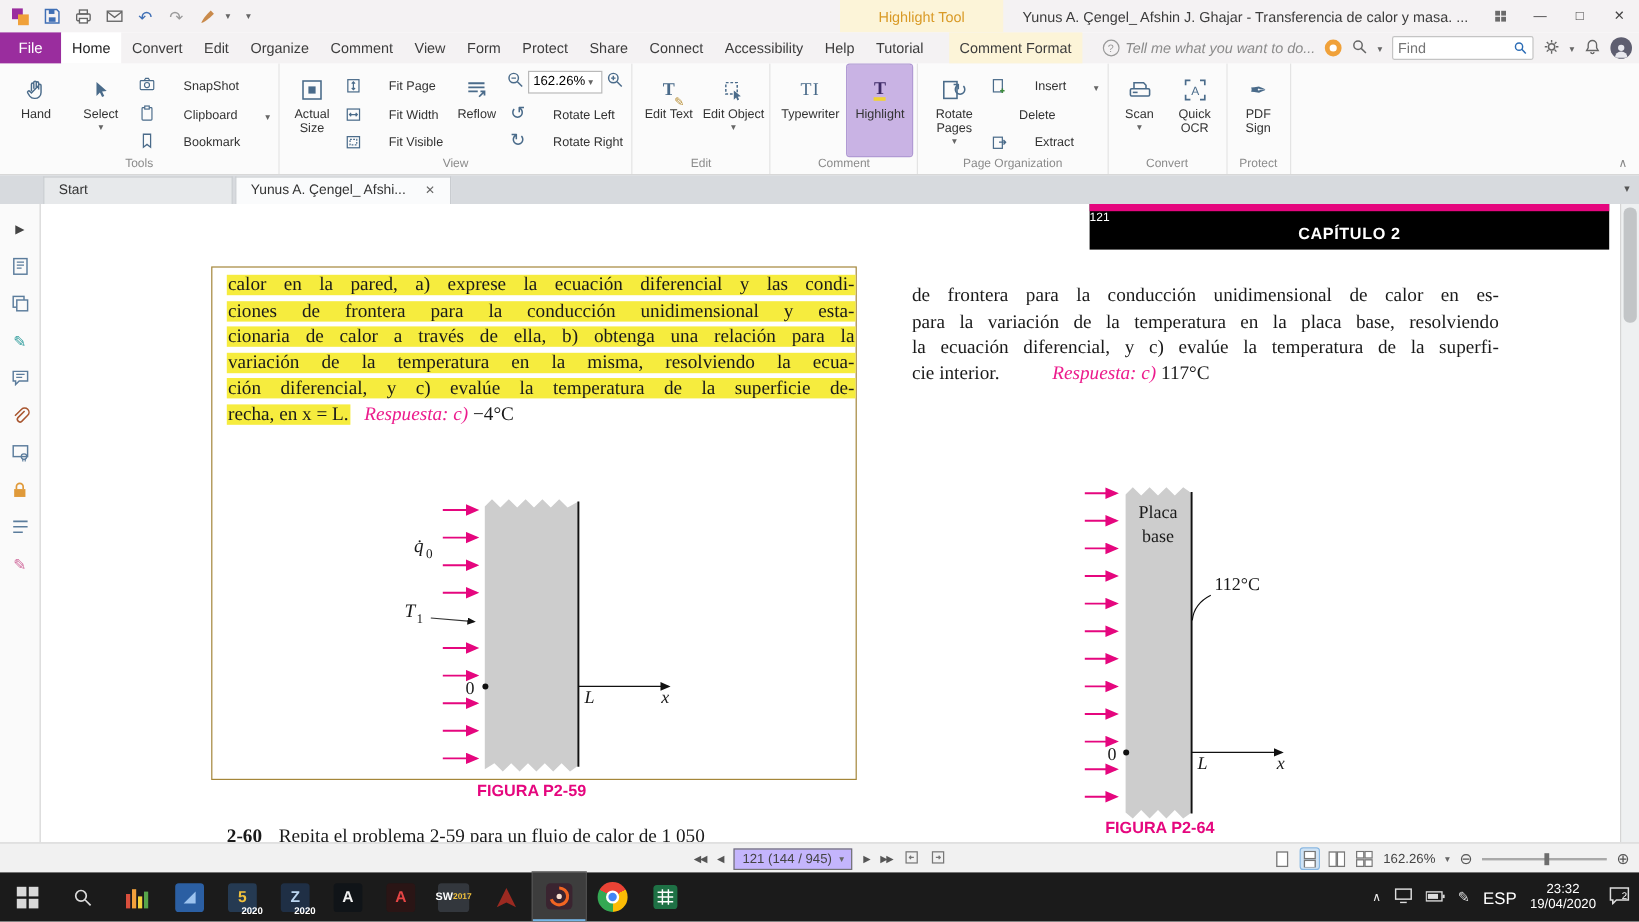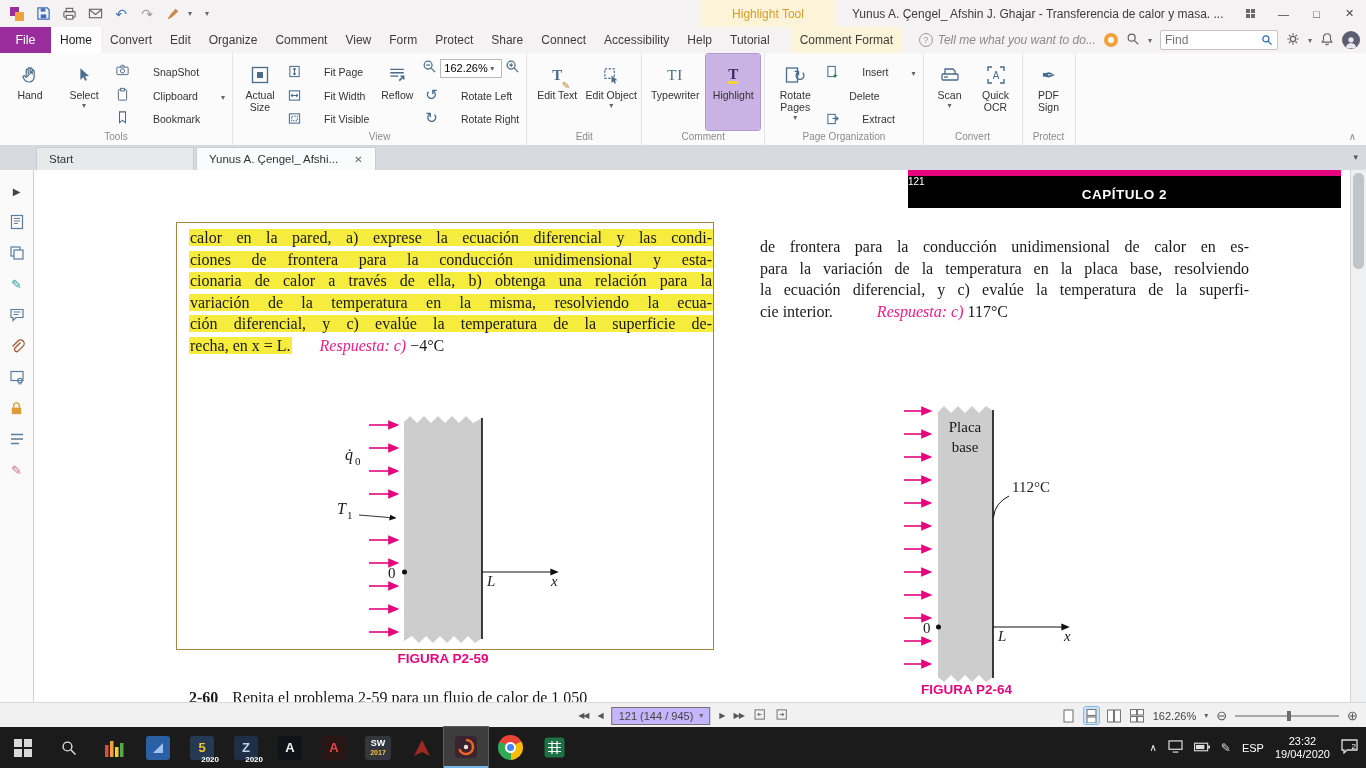--- a/index.html
+++ b/index.html
@@ -70,21 +70,21 @@
 
 .banner{position:absolute;left:874px;top:0;width:433px;height:38px;background:#000}
 .banner .pinkbar{height:6px;background:#e5067e}
 .banner .pnum{color:#fff;font-size:10px;text-align:left;line-height:11px}
 .banner .chap{color:#fff;font-weight:bold;font-size:13.5px;text-align:center;letter-spacing:.5px}
 .annot-box{position:absolute;left:142px;top:52px;width:538px;height:428px;border:1px solid #a4863a}
 .ltext{position:absolute;left:155px;top:57px;width:524px;font-family:"Liberation Serif",serif;font-size:16px;line-height:21.5px;color:#1a1a1a}
 .rtext{position:absolute;left:726px;top:66px;width:489px;font-family:"Liberation Serif",serif;font-size:16px;line-height:21.5px;color:#1a1a1a}
 .jline{text-align:justify;text-align-last:justify}
 .hl{background:#f6ec3e;padding:0 1px}
-.ans{margin-left:28px;white-space:nowrap}
+.ans{margin-left:12px;white-space:nowrap}
 .ans-label{font-style:italic;color:#ec1c8d}
 .ans-val{color:#1a1a1a}
 .figcap{position:absolute;color:#e5067e;font-weight:bold;font-size:13.5px;text-align:center}
 .fig{position:absolute}
 .fig text{font-family:"Liberation Serif",serif;fill:#1a1a1a}
 .ar{stroke:#e5067e;stroke-width:1.6}
 .cutline{position:absolute;left:155px;top:519px;width:545px;height:13px;overflow:hidden;font-family:"Liberation Serif",serif;font-size:16px;color:#1a1a1a;white-space:nowrap}
 .cutline b{margin-right:14px}
 
 
@@ -106,21 +106,21 @@
 .app.active{background:#3d3d3d;outline:1px solid #5c5c5c;border-bottom:2px solid #75b6e7}
 .badge-txt{position:absolute;font-size:8px;color:#fff;right:5px;bottom:4px;font-weight:bold}
 .startgrid{display:grid;grid-template-columns:8px 8px;grid-template-rows:8px 8px;gap:2px}
 .startgrid i{background:#d9d9d9}
 .chrome{width:25px;height:25px;border-radius:50%;background:conic-gradient(from -60deg,#ea4335 0 120deg,#fbbc05 120deg 240deg,#34a853 240deg 360deg);position:relative}
 .chrome::before{content:"";position:absolute;left:7px;top:7px;width:11px;height:11px;border-radius:50%;background:#fff}
 .chrome::after{content:"";position:absolute;left:9px;top:9px;width:7px;height:7px;border-radius:50%;background:#4285f4}
 .tray{margin-left:auto;display:flex;align-items:center;gap:11px;padding-right:8px}
 .clock{font-size:11px;line-height:13px;text-align:center;white-space:nowrap}
 .traycaret{font-size:10px;color:#eee}
-.lang{font-size:11px}
+.lang{font-size:14px}
 .appsq{border-radius:3px;display:flex;align-items:center;justify-content:center;font-weight:bold}
 </style>
 </head>
 <body>
 
 <div class="screen">
 
   <div class="titlebar">
     <div class="qat">
       <span class="qbtn">
@@ -740,21 +740,21 @@
       <span class="appsq" style="width:24px;height:24px;background:#1f2f45;color:#bcd6f0;font-size:13px">Z</span>
       <span class="badge-txt">2020</span>
     </span>
     <span class="app">
       <span class="appsq" style="width:24px;height:24px;background:#101418;color:#f2f2f2;font-size:13px">A</span>
     </span>
     <span class="app">
       <span class="appsq" style="width:24px;height:24px;background:#2a1515;color:#e64545;font-size:13px">A</span>
     </span>
     <span class="app">
-      <span class="appsq" style="width:26px;height:24px;background:#33373d;color:#fff;font-size:9px;flex-direction:column;line-height:9px">
+      <span class="appsq" style="width:26px;height:24px;background:#33373d;color:#fff;font-size:9px;flex-direction:row;line-height:9px">
         <span>SW</span>
         <span style="color:#f2c23c;font-size:7px">2017</span>
       </span>
     </span>
     <span class="app">
       <svg width="22" height="22" viewBox="0 0 22 22">
           <path d="M3 19 11 3l8 16-8-4z" fill="#9c2a21"></path>
         </svg>
     </span>
     <span class="app active">

